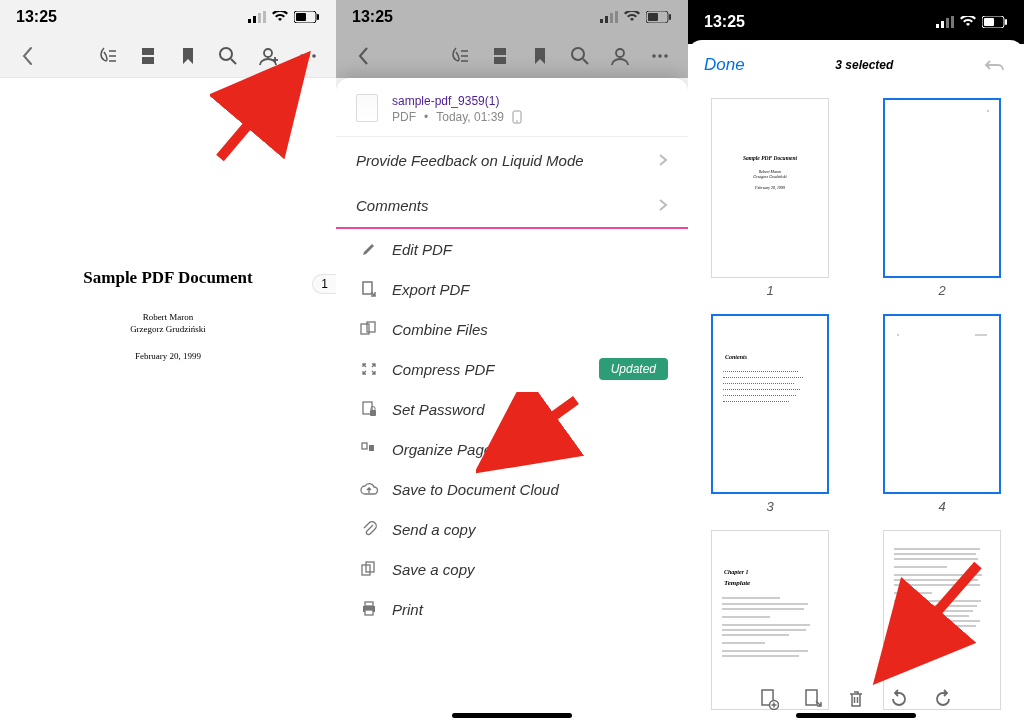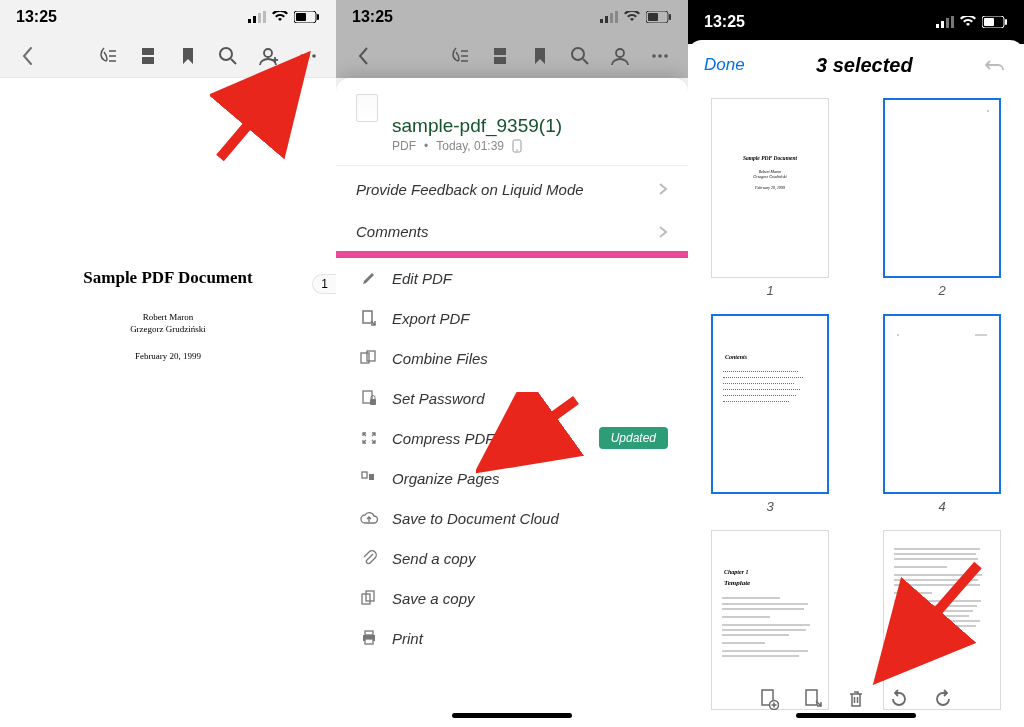--- a/index.html
+++ b/index.html
@@ -36,33 +36,33 @@
   .doc-date { text-align:center; font-family:"Times New Roman", serif; font-size:9px; margin-top:16px;}
   .home-bar { position:absolute; bottom:9px; left:50%; transform:translateX(-50%); width:120px; height:5px; background:#000; border-radius:3px;}
 
   
   .arrow { position:absolute; pointer-events:none; }
 
   
   .sheet { position:absolute; left:0; right:0; bottom:0; top:78px; background:#fff; border-radius:14px 14px 0 0; box-shadow:0 -2px 20px rgba(0,0,0,.2); overflow:visible; }
   .filehdr { padding:16px 20px 12px 56px; position:relative; border-bottom:1px solid #eee;}
   .file-thumb { position:absolute; left:20px; top:16px; width:22px; height:28px; background:linear-gradient(#fafafa,#fff); border:1px solid #dcdcdc; border-radius:2px;}
-  .filename { font-size:19px; color:#14532d;margin-top:21px; }
+  .filename { font-size:12px; color:#4c1d95; }
   .filemeta { font-size:12px; color:#888; margin-top:2px; display:flex; gap:8px; align-items:center;}
   .menu-row { height:40px; display:flex; align-items:center; padding:0 20px; font-size:15px; color:#333; position:relative;font-style:italic;}
   .menu-row.tall { height:46px; }
   .menu-row .mi { width:26px; color:#6e6e6e; display:flex; justify-content:center; margin-right:10px;}
   .menu-row .chev { margin-left:auto; color:#b9b9b9;}
   .menu-row .badge { margin-left:auto; background:#2d9d78; color:#fff; border-radius:4px; padding:4px 12px; font-size:12px;}
 
   
   .s3-sheet { position:absolute; top:40px; left:0; right:0; bottom:0; background:#fff; border-radius:14px 14px 0 0; overflow:hidden;font-style:italic;}
   .s3-head { height:50px; display:flex; align-items:center; padding:0 16px;}
   .s3-done { color:#0071e3; font-size:17px;}
-  .s3-title { flex:1; text-align:center; font-weight:600; font-size:20px;}
+  .s3-title { flex:1; text-align:center; font-weight:600; font-size:12px;}
   .s3-undo { width:24px; color:#bbb;}
   .thumb-grid { padding:8px 20px 0; display:grid; grid-template-columns:1fr 1fr; gap:16px 48px;}
   .thumb { display:flex; flex-direction:column; align-items:center; gap:5px;}
   .thumb .box { width:118px; height:180px; border:1px solid #d9d9d9; background:#fff; position:relative; overflow:hidden;}
   .thumb.sel .box { border:2px solid #1473e6; }
   .thumb .lbl { font-size:13px; color:#555;}
   .content-lines { position:absolute; left:10px; right:10px; }
   .s3-bottom { position:absolute; bottom:8px; left:0; right:0; height:40px; display:flex; justify-content:center; gap:24px; align-items:center;}
   .s3-bottom .bi { color:#6a6a6a; }
   .s3 .home-bar { background:#000; }
@@ -248,21 +248,21 @@
     </div>
 
     <div class="menu-row tall">
       <span>Provide Feedback on Liquid Mode</span>
       <span class="chev">
             <svg width="10" height="14" viewBox="0 0 10 14">
               <path d="M2 2 L8 7 L2 12" stroke="#bbb" stroke-width="2" fill="none"></path>
             </svg>
           </span>
     </div>
-    <div class="menu-row tall" style="border-bottom:7px solid #ec4899;">
+    <div class="menu-row tall" style="border-bottom:2px solid #ec4899;">
       <span>Comments</span>
       <span class="chev">
             <svg width="10" height="14" viewBox="0 0 10 14">
               <path d="M2 2 L8 7 L2 12" stroke="#bbb" stroke-width="2" fill="none"></path>
             </svg>
           </span>
     </div>
 
     <div class="menu-row">
           <span class="mi">
@@ -285,36 +285,36 @@
           <span class="mi">
             <svg width="18" height="16" viewBox="0 0 18 16">
               <rect x="1" y="3" width="8" height="10" fill="none" stroke="#777" stroke-width="1.3"></rect>
               <rect x="7" y="1" width="8" height="10" fill="none" stroke="#777" stroke-width="1.3"></rect>
             </svg>
           </span>
           <span>Combine Files</span>
         </div>
     <div class="menu-row">
           <span class="mi">
+            <svg width="18" height="16" viewBox="0 0 18 16">
+              <path d="M3 3 L6 6 M3 6 L3 3 L6 3 M15 3 L12 6 M15 6 L15 3 L12 3 M3 13 L6 10 M3 10 L3 13 L6 13 M15 13 L12 10 M12 13 L15 13 L15 10" stroke="#777" stroke-width="1.3" fill="none"></path>
+            </svg>
+          </span>
+          <span>Compress PDF</span>
+          <span class="badge">Updated</span>
+        </div>
+    <div class="menu-row">
+          <span class="mi">
             <svg width="16" height="18" viewBox="0 0 16 18">
               <rect x="2" y="2" width="9" height="12" fill="none" stroke="#777" stroke-width="1.3"></rect>
               <rect x="9" y="10" width="6" height="6" rx="1" fill="#777"></rect>
               <path d="M10 10 V8.5 A2 2 0 0 1 14 8.5 V10" fill="none" stroke="#777" stroke-width="1"></path>
             </svg>
           </span>
           <span>Set Password</span>
-        </div>
-    <div class="menu-row">
-          <span class="mi">
-            <svg width="18" height="16" viewBox="0 0 18 16">
-              <path d="M3 3 L6 6 M3 6 L3 3 L6 3 M15 3 L12 6 M15 6 L15 3 L12 3 M3 13 L6 10 M3 10 L3 13 L6 13 M15 13 L12 10 M12 13 L15 13 L15 10" stroke="#777" stroke-width="1.3" fill="none"></path>
-            </svg>
-          </span>
-          <span>Compress PDF</span>
-          <span class="badge">Updated</span>
         </div>
     <div class="menu-row">
           <span class="mi">
             <svg width="18" height="16" viewBox="0 0 18 16">
               <rect x="2" y="2" width="5" height="6" fill="none" stroke="#777" stroke-width="1.3"></rect>
               <rect x="9" y="4" width="5" height="6" fill="#777"></rect>
             </svg>
           </span>
           <span>Organize Pages</span>
         </div>

